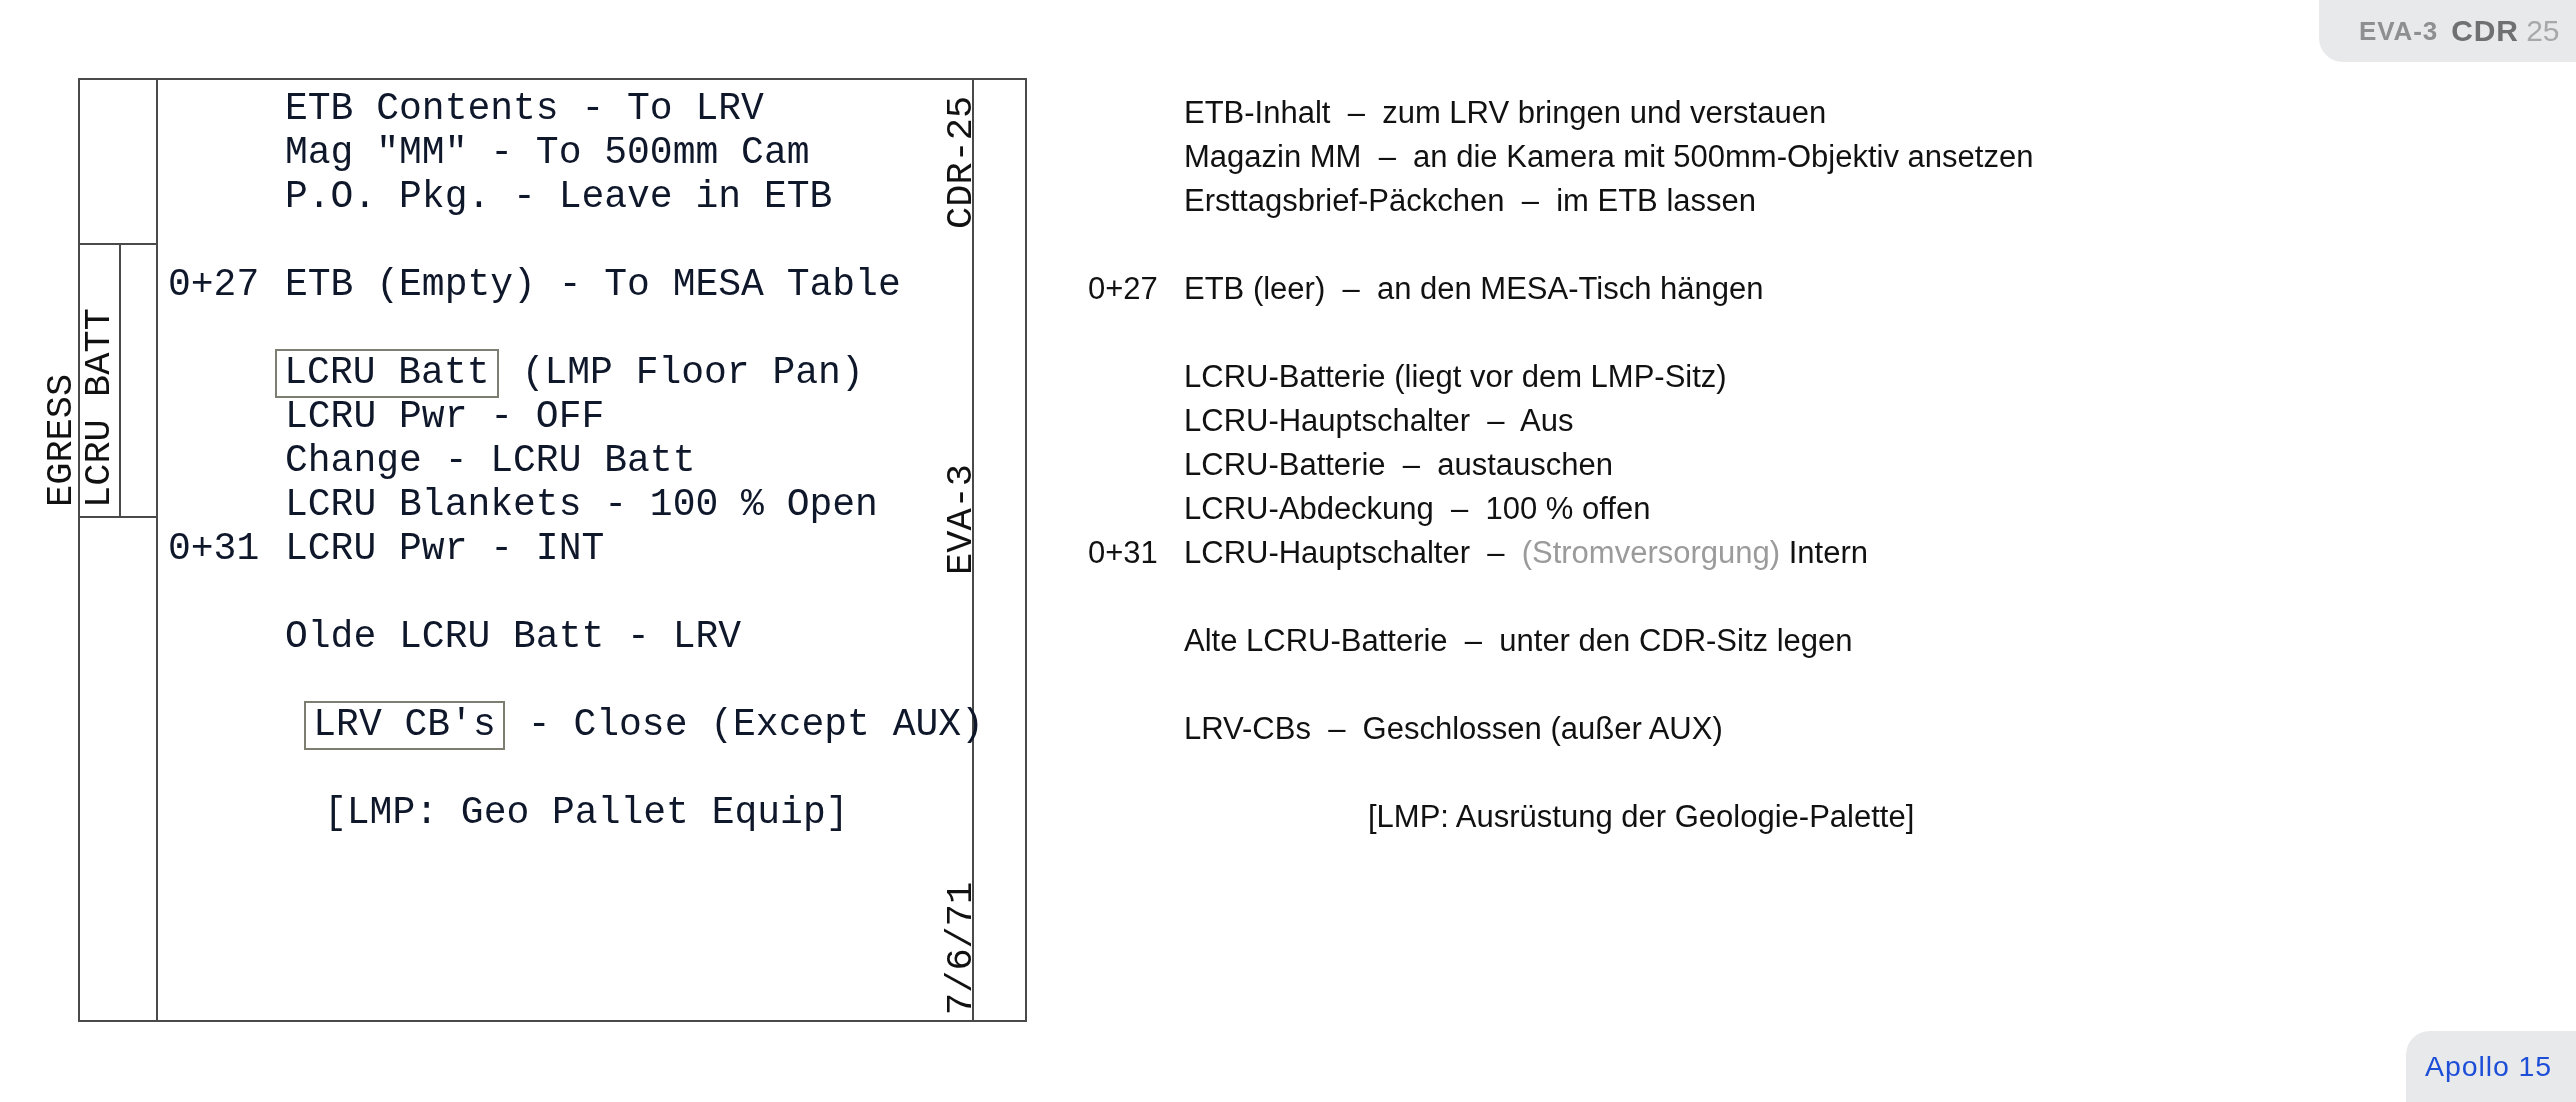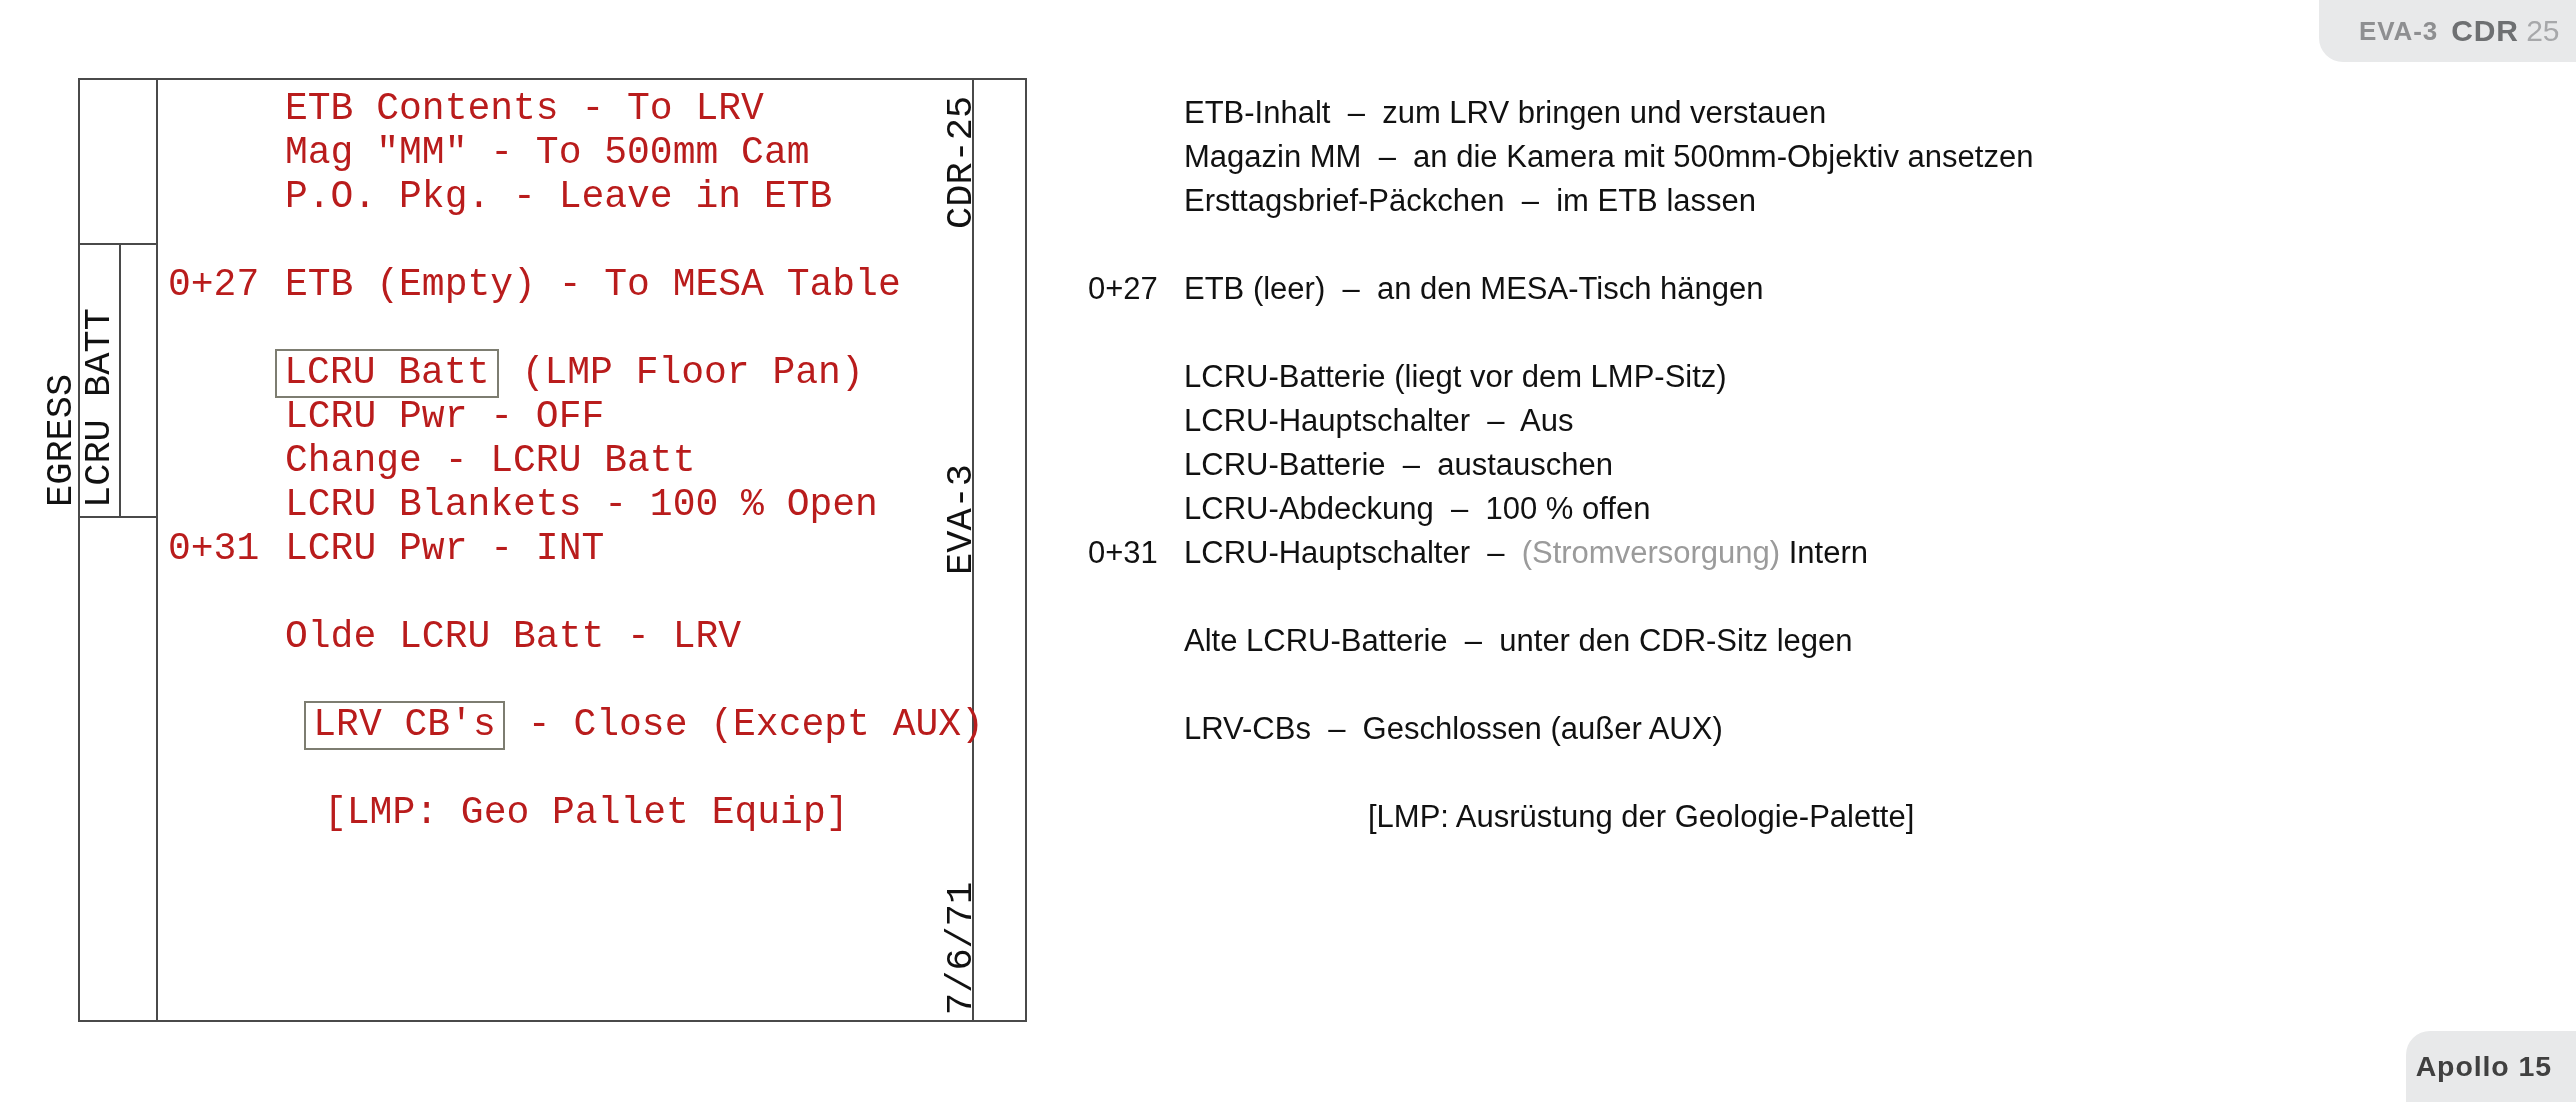--- a/index.html
+++ b/index.html
@@ -18,21 +18,21 @@
     left:2319px;top:0;width:257px;height:62px;
     border-bottom-left-radius:24px;padding-right:16.5px;box-sizing:border-box;
   }
   .badge.footer{
     left:2406px;top:1031px;width:170px;height:71px;
     border-top-left-radius:24px;padding-right:24px;box-sizing:border-box;
   }
   .hdr-eva{font-weight:bold;font-size:26px;color:#8e8f91;letter-spacing:0.9px;}
   .hdr-role{font-weight:bold;font-size:30px;color:#6e7072;margin-left:13px;letter-spacing:0.9px;}
   .hdr-page{font-weight:normal;font-size:30px;color:#a7a8aa;margin-left:7.3px;}
-  .ftr-mission{font-weight:bold;font-size:28.5px;color:#404040;letter-spacing:0.9px;}
+  .ftr-mission{font-weight:normal;font-size:28.5px;color:#1d4ed8;letter-spacing:0.9px;}
 
   
   .clbox{
     position:absolute;left:78px;top:78px;width:949px;height:944px;
     border:2.8px solid #4a4a4a;box-sizing:border-box;background:#fff;
   }
   .vline,.hline{position:absolute;background:#4a4a4a;}
   .line-leftstrip{left:76px;top:0;width:1.8px;height:100%;}
   .line-rightstrip{left:892px;top:0;width:1.8px;height:100%;}
   .line-labeltop{left:0;top:163px;width:78px;height:1.8px;}
@@ -45,21 +45,21 @@
     font-family:"Liberation Mono","DejaVu Sans Mono",monospace;
     font-size:37px;line-height:40px;color:#111;
     transform:rotate(-90deg);transform-origin:0 100%;
   }
 
   
   .cl-row{position:absolute;height:44px;white-space:pre;}
   .cl-time,.cl-text{
     position:absolute;top:0;
     font-family:"Liberation Mono","DejaVu Sans Mono",monospace;
-    font-size:38px;line-height:44px;color:#b91c1c;white-space:pre;
+    font-size:38px;line-height:44px;color:#0f172a;white-space:pre;
   }
   .seg-boxed{
     border:2.8px solid #7d7d71;
     padding:0 7.3px 1.8px 7.3px;margin-left:-10px;
   }
 
   
   .tr-col{position:absolute;left:1088px;top:78px;width:1433px;height:944px;}
   .tr-row{position:absolute;height:40px;white-space:pre;}
   .tr-time,.tr-text{

